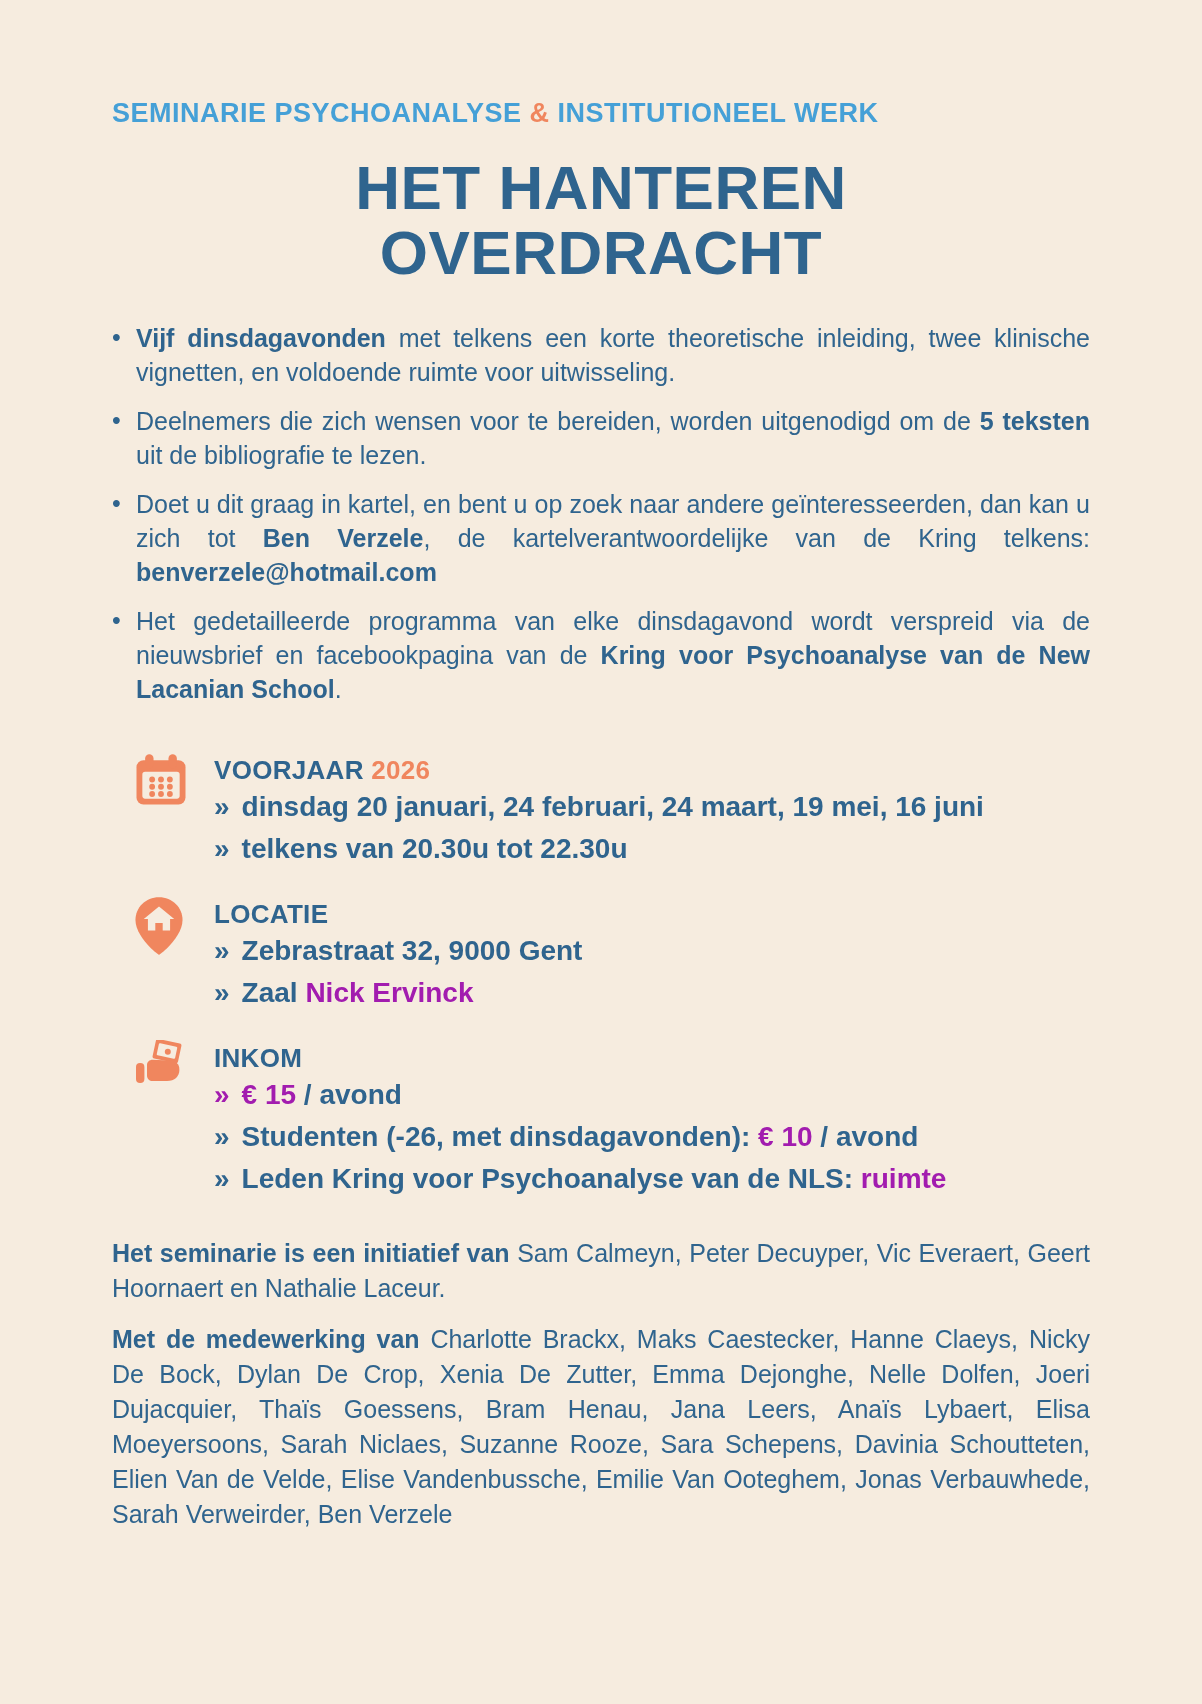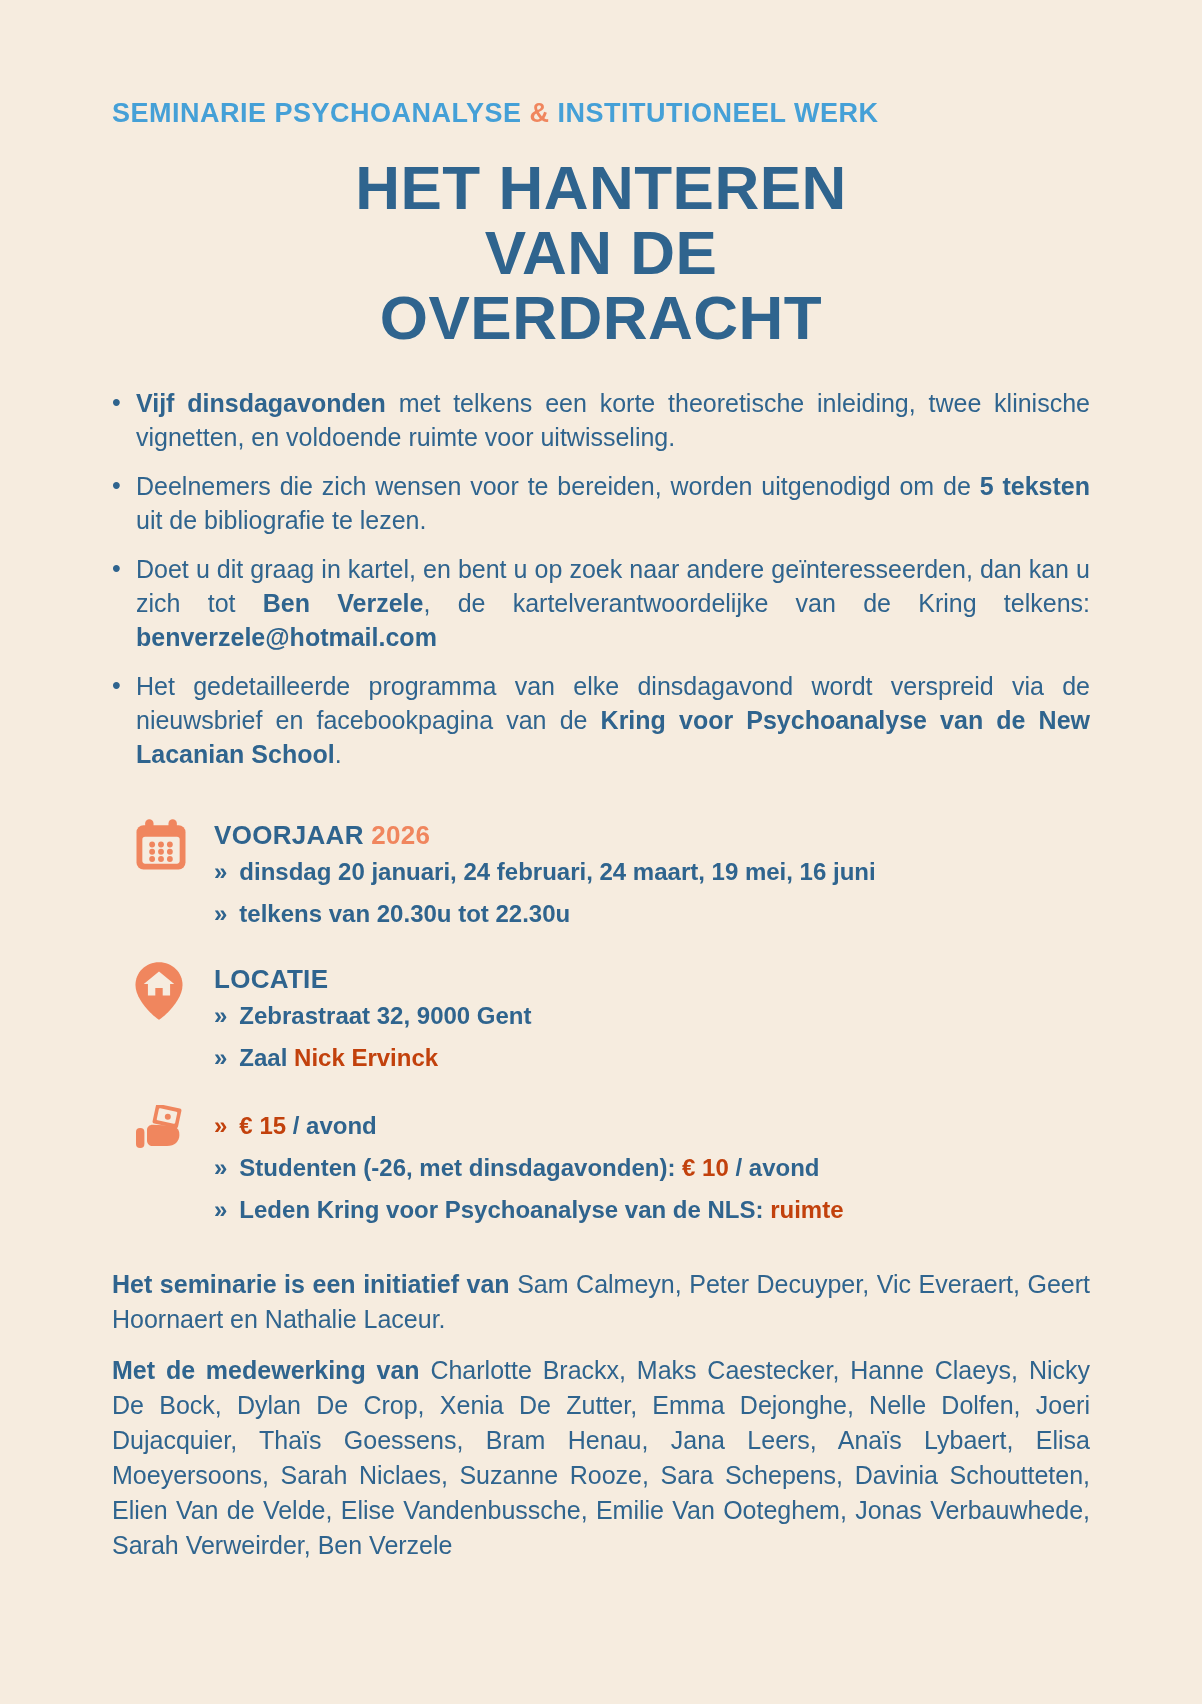--- a/index.html
+++ b/index.html
@@ -53,46 +53,45 @@
     padding-left:21px;box-sizing:border-box;
   }
   .icon-cell svg{display:block;}
   .info-body{flex:1;}
   .info-heading{
     font-size:26px;font-weight:bold;letter-spacing:0.3px;
     line-height:32px;margin-top:2px;
   }
   .info-heading .accent{color:#f0865e;}
   .info-line{
-    font-size:24px;font-weight:bold;line-height:42px;
+    font-size:28px;font-weight:bold;line-height:42px;
     white-space:nowrap;
   }
   .info-line .marker{margin-right:12px;}
-  .accent{color:#c2410c;}
+  .accent{color:#a21caf;}
 
   
   .footer{margin-top:36px;}
   .footer p{
     margin:0 0 16px 0;
     font-size:25px;line-height:35px;
     text-align:justify;
   }
 </style>
 </head>
 <body>
 
 <div class="page">
 
   <div class="kicker">
     <span>SEMINARIE PSYCHOANALYSE </span><span class="amp">&amp;</span><span> INSTITUTIONEEL WERK</span>
   </div>
 
   <div class="title">
     <div>HET HANTEREN</div>
-    <div>VAN DE</div>
     <div>OVERDRACHT</div>
   </div>
 
   <div class="bullets">
 
     <div class="bullet">
       <span class="dot">•</span><span class="b">Vijf dinsdagavonden</span><span> met telkens een korte theoretische inleiding, twee klinische vignetten, en voldoende ruimte voor uitwisseling.</span>
     </div>
 
     <div class="bullet">
@@ -168,20 +167,21 @@
           <g>
             <rect x="10.5" y="0.5" width="13" height="10" rx="1" fill="#f0865e" transform="rotate(12 17 5.5)"></rect>
             <rect x="12.3" y="2.4" width="9.4" height="6.2" rx="0.6" fill="#f6ecdf" transform="rotate(12 17 5.5)"></rect>
             <circle cx="17.4" cy="5.9" r="1.5" fill="#f0865e"></circle>
             <rect x="1.5" y="11.5" width="4.2" height="10" rx="2" fill="#f0865e"></rect>
             <path d="M7 12.5 c0-1.5 1.2-2.6 2.8-2.6 l8.4 0.4 c3.2 0.2 5 1.6 5 4.6 0 3.4-2.4 5.6-6.2 5.6 l-7.2 0 c-1.6 0-2.8-1.2-2.8-2.8 z" fill="#f0865e"></path>
           </g>
         </svg>
       </div>
       <div class="info-body">
+        <div class="info-heading">INKOM</div>
         <div class="info-line">
           <span class="marker accent">»</span><span class="accent">€ 15</span><span> / avond</span>
         </div>
         <div class="info-line">
           <span class="marker">»</span><span>Studenten (-26, met dinsdagavonden): </span><span class="accent">€ 10</span><span> / avond</span>
         </div>
         <div class="info-line">
           <span class="marker">»</span><span>Leden Kring voor Psychoanalyse van de NLS: </span><span class="accent">ruimte</span>
         </div>
       </div>

